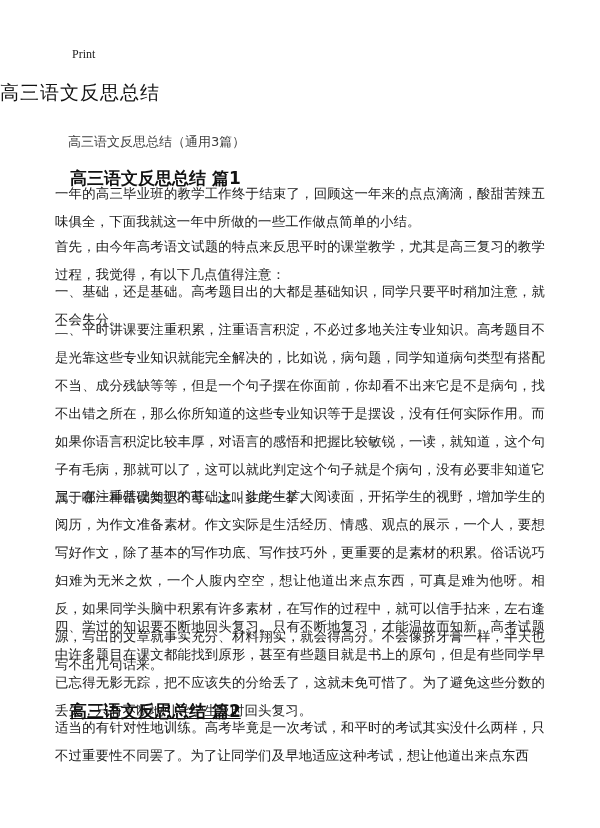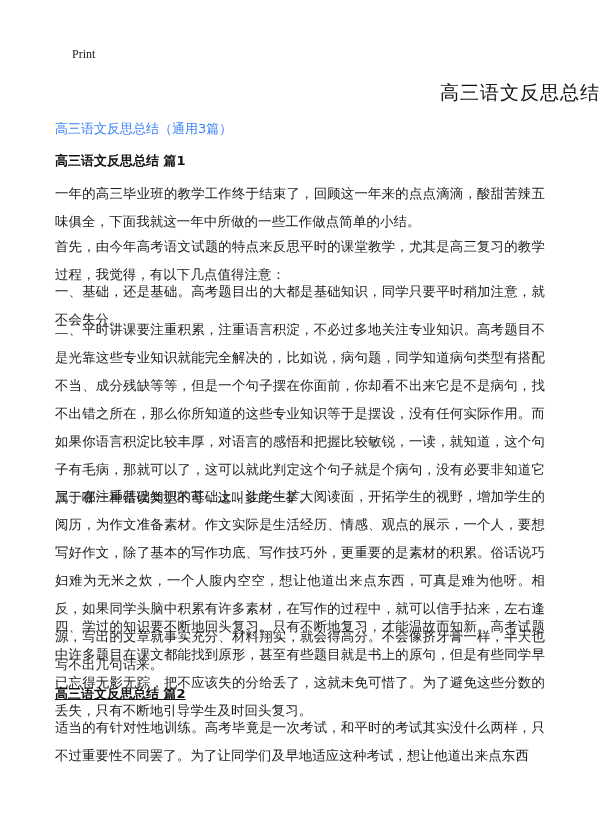--- a/index.html
+++ b/index.html
@@ -23,42 +23,42 @@
       font-size: 12px;
       color: #222;
       letter-spacing: 0;
       margin-left: 17px;
     }
     .doc-title {
       position: absolute;
       left: 0;
       top: 80px;
       width: 600px;
-      text-align: right;
+      text-align: left;
       font-size: 19px;
       font-weight: normal;
       color: #111;
       margin: 0;
       letter-spacing: 1px;
     }
     .subtitle {
       position: absolute;
       left: 55px;
       top: 120px;
       font-size: 13px;
-      color: #3b82f6;
-      margin: 0;
+      color: #404040;
+      margin: 13px;
     }
     .section-heading {
       position: absolute;
       left: 55px;
-      font-size: 13px;
+      font-size: 17px;
       font-weight: bold;
       color: #111;
-      margin: 0;
+      margin: 15px;
     }
     .para {
       position: absolute;
       left: 55px;
       width: 490px;
       font-size: 13.4px;
       line-height: 28px;
       color: #1a1a1a;
       margin: 0;
       text-align: justify;

